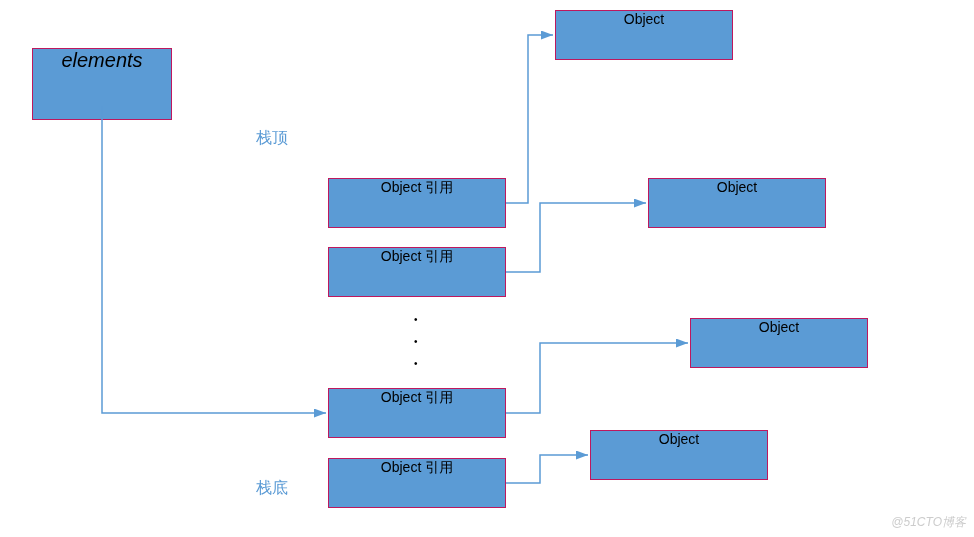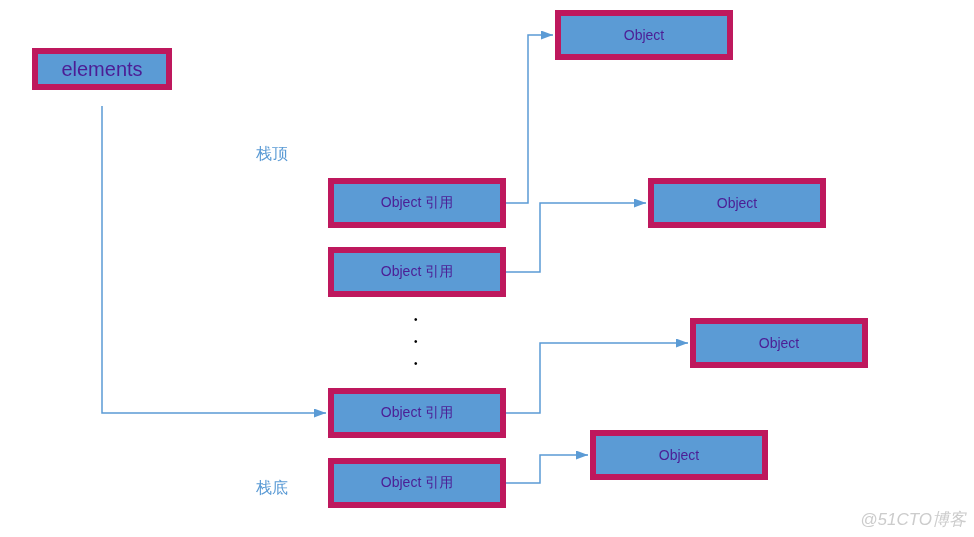--- a/index.html
+++ b/index.html
@@ -7,54 +7,53 @@
     margin: 0;
     width: 974px;
     height: 537px;
     font-family: "Microsoft YaHei", Arial, sans-serif;
     background: #fff;
     position: relative;
   }
   .box {
     position: absolute;
     background: #5b9bd5;
-    border: 6px solid #be185d;
-    color: #4c1d95;
+    border: 1px solid #be185d;
+    color: #000000;
     display: flex;
-    align-items: center;
     justify-content: center;
     font-size: 14px;
   }
   .box.large { font-size: 20px; }
   .label {
     position: absolute;
     color: #5b9bd5;
     font-size: 16px;
   }
   .dot { position: absolute; color: #000; font-size: 10px; }
   svg.arrows { position: absolute; top: 0; left: 0; width: 974px; height: 537px; pointer-events: none; }
   .arrow-line { stroke: #5b9bd5; stroke-width: 1.5; fill: none; }
   .arrow-head { fill: #5b9bd5; }
   .watermark {
     position: absolute;
     right: 8px;
     bottom: 6px;
     color: #ccc;
-    font-size: 17px;
+    font-size: 12px;
     font-style: italic;
   }
 </style>
 </head>
 <body>
 
-<div class="box large" style="left:32px; top:48px; width:140px; height:42px;">
+<div class="box large" style="left:32px; top:48px; width:140px; height:72px;font-style:italic;">
   <span>elements</span>
 </div>
 
-<div class="label" style="left:256px; top:144px;">
+<div class="label" style="left:256px; top:128px;">
   <span>栈顶</span>
 </div>
 <div class="label" style="left:256px; top:478px;text-align:right;">
   <span>栈底</span>
 </div>
 
 <div class="box" style="left:328px; top:178px; width:178px; height:50px;">
   <span>Object 引用</span>
 </div>
 <div class="box" style="left:328px; top:247px; width:178px; height:50px;">

